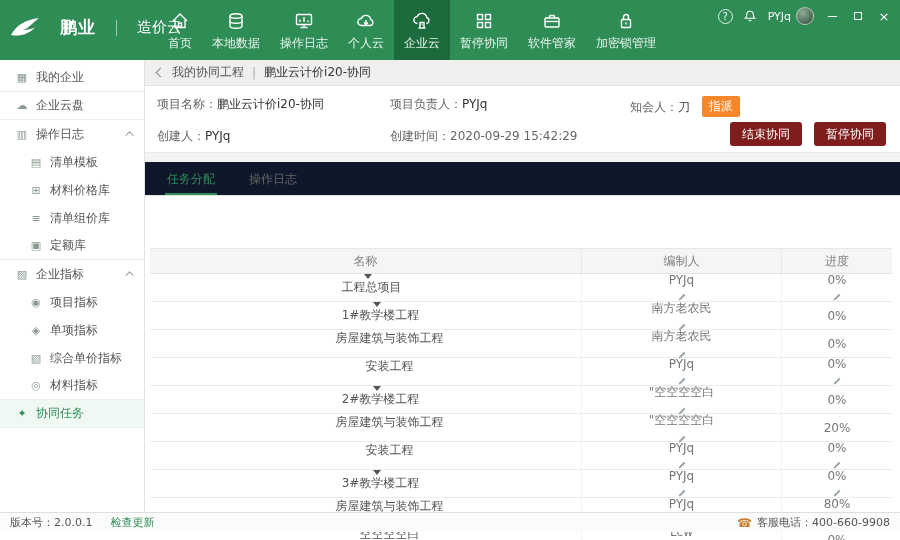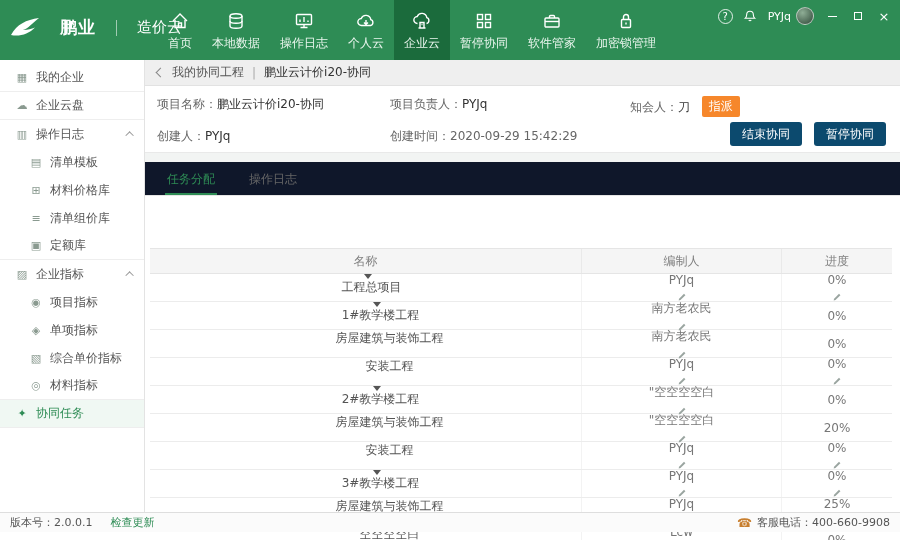--- a/index.html
+++ b/index.html
@@ -54,21 +54,21 @@
            transform:rotate(45deg) translateY(2px);}
 
   
   .pinfo{position:absolute;left:145px;top:86px;right:0;height:66px;background:#fff;}
   .pi{position:absolute;white-space:nowrap;}
   .pi .lbl{color:#666;}
   .pi .val{color:#333;}
   .pi .val.muted{color:#666;}
   .badge{display:inline-block;background:#F6872B;color:#fff;font-size:12px;padding:2px 7px;
          border-radius:2px;margin-left:8px;cursor:pointer;vertical-align:1px;}
-  .obtn{position:absolute;height:24px;line-height:24px;padding:0 12px;background:#0c4a6e;color:#fff;
+  .obtn{position:absolute;height:24px;line-height:24px;padding:0 12px;background:#7f1d1d;color:#fff;
         border-radius:3px;font-size:12px;cursor:pointer;}
   .band{position:absolute;left:145px;top:152px;right:0;height:10px;background:#f2f4f3;
         border-top:1px solid #e9e9e9;}
 
   
   .tabs{position:absolute;left:145px;top:162px;right:0;height:34px;background:#0f172a;
         border-bottom:1px solid #e5e5e5;display:flex;align-items:flex-end;padding-left:20px;gap:30px;}
   .tab{padding:8px 2px 7px;color:#666;cursor:pointer;}
   .tab.active{color:#2E8C55;border-bottom:2px solid #2E8C55;padding-bottom:5px;}
 
@@ -461,21 +461,21 @@
           </div>
           <div class="td compiler">
             <span>PYJq</span>
             <span class="pencil">
               <svg width="10" height="10" viewBox="0 0 12 12">
                 <path d="M2 10.2 l.5 -2.2 5.9 -5.9 1.7 1.7 -5.9 5.9 z" fill="#9aa5a0"></path>
               </svg>
             </span>
           </div>
           <div class="td progress">
-            <span>25%</span>
+            <span>80%</span>
             <span class="pencil">
               <svg width="10" height="10" viewBox="0 0 12 12">
                 <path d="M2 10.2 l.5 -2.2 5.9 -5.9 1.7 1.7 -5.9 5.9 z" fill="#9aa5a0"></path>
               </svg>
             </span>
           </div>
         </div>
         <div class="tr">
           <div class="td name ind2">
             <span>空空空空白</span>

